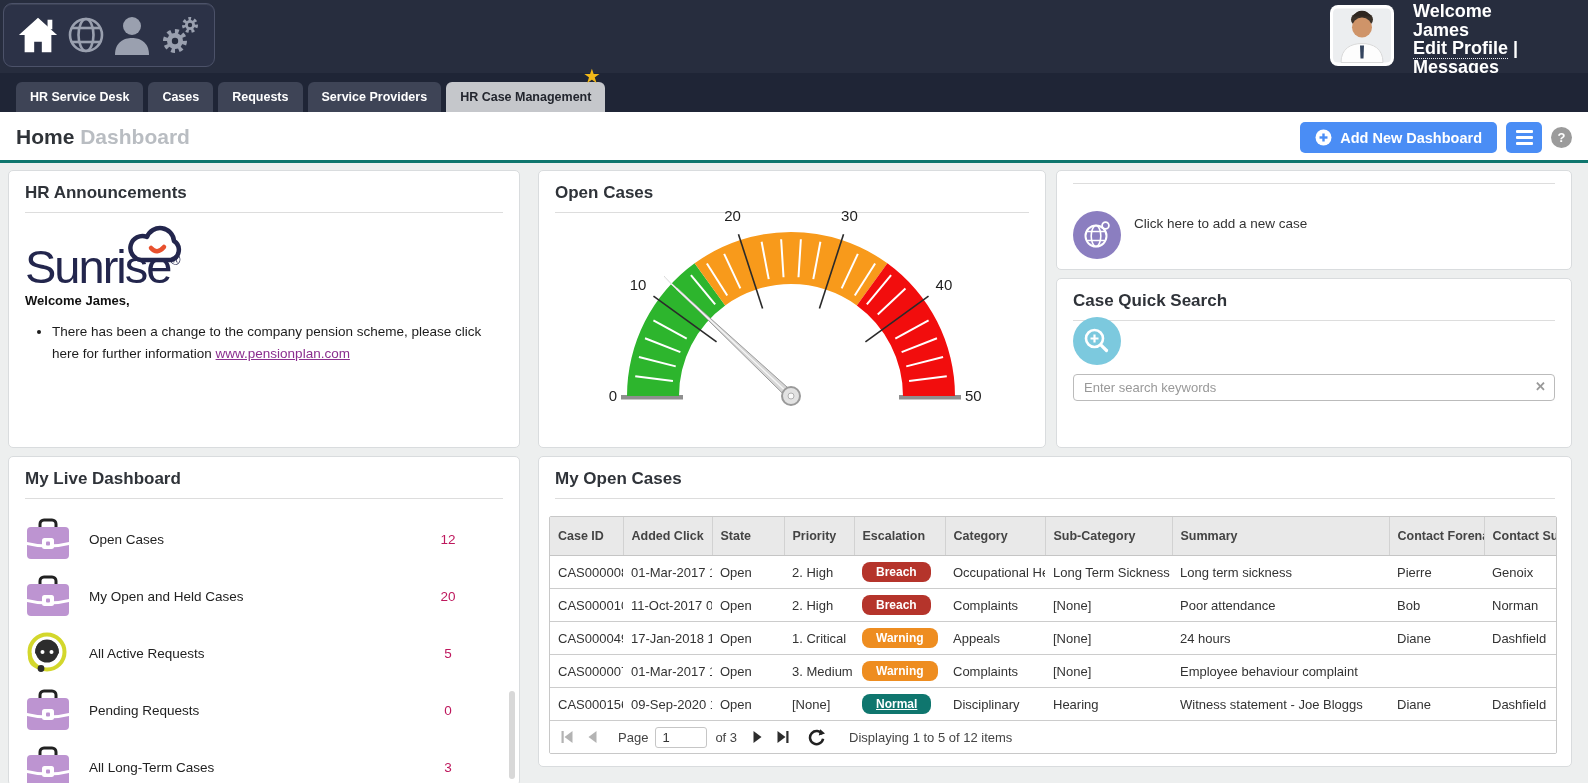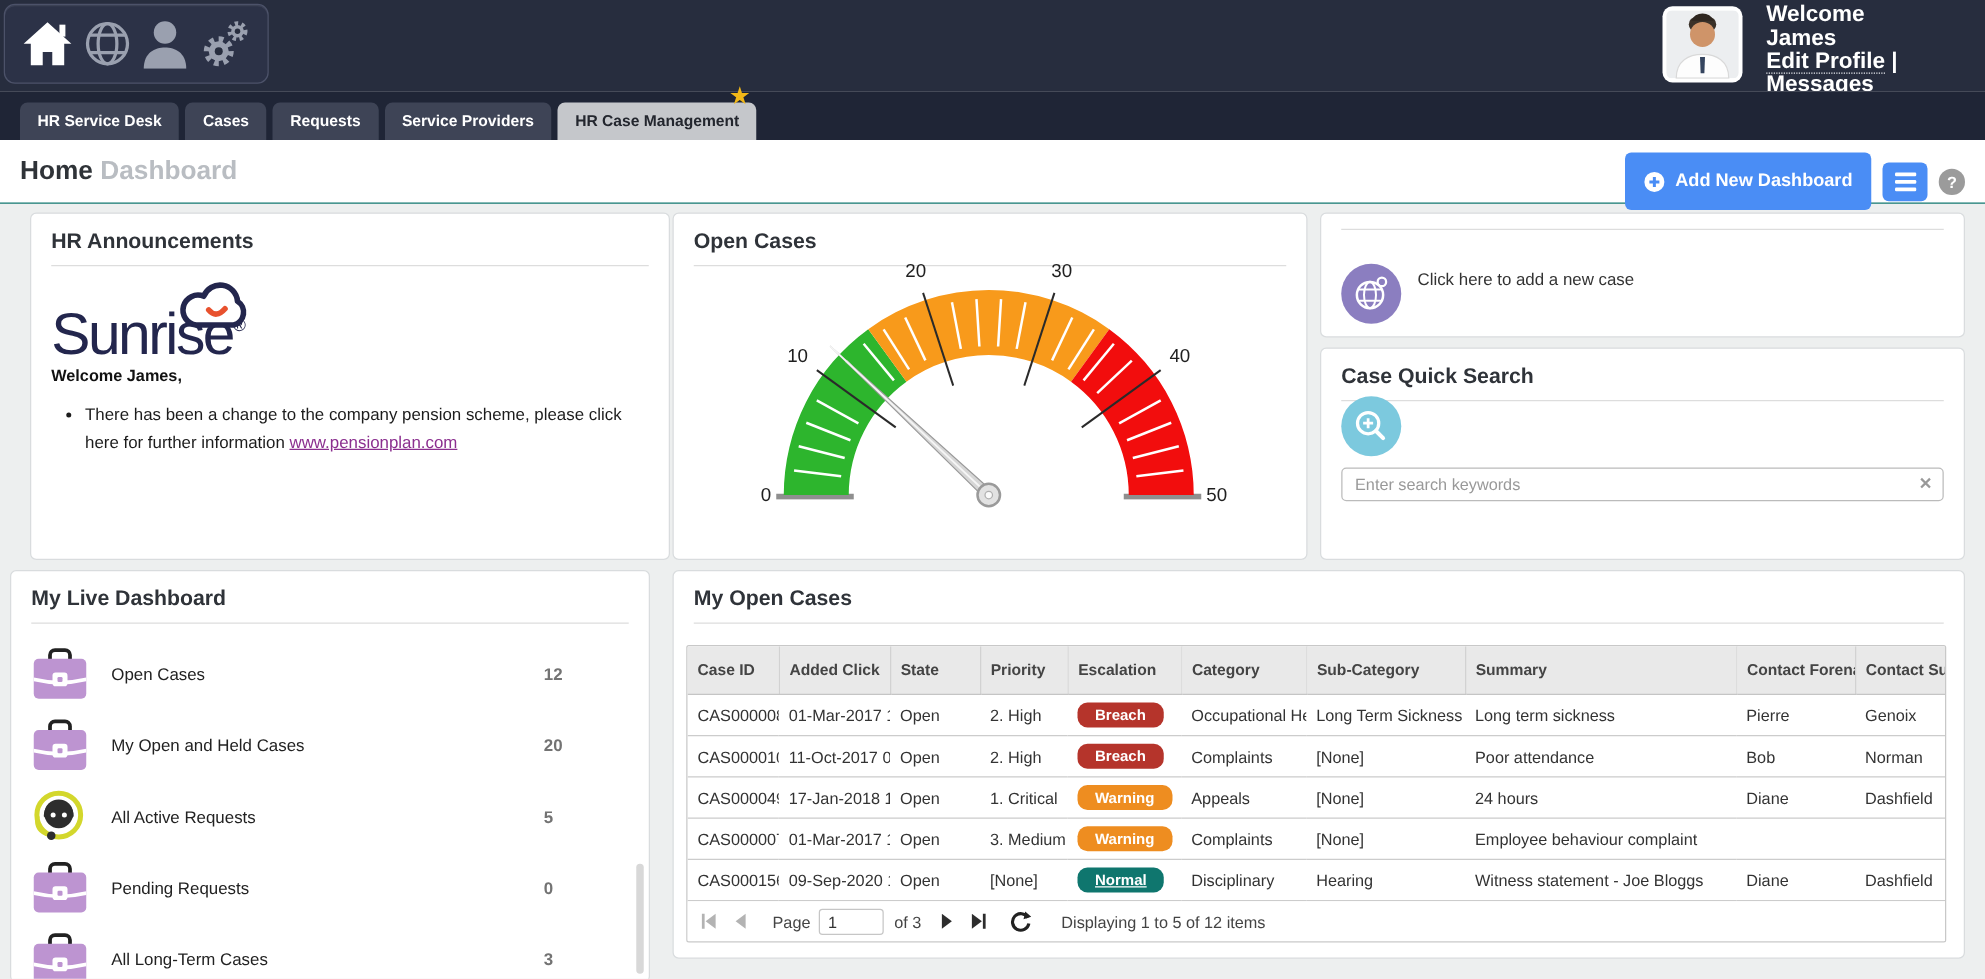--- a/index.html
+++ b/index.html
@@ -19,38 +19,38 @@
 
   
   .tabbar { position:absolute; left:0; top:73px; width:100%; height:39px; background:#1f2536;
             display:flex; align-items:flex-end; padding-left:16px; gap:5px; }
   .tab { position:relative; height:30px; line-height:30px; padding:0 14px; background:#3e4456; color:#fff;
          font-weight:bold; font-size:12.5px; border-radius:6px 6px 0 0; cursor:pointer; white-space:nowrap; }
   .tab.active { background:#c5c7cb; color:#23262e; }
   .tab-star { position:absolute; top:-14px; right:6px; font-size:17px; color:#f2b818; line-height:1; }
 
   
-  .titlebar { position:absolute; left:0; top:112px; width:100%; height:51px; background:#fff; border-bottom:1px solid #0f766e; }
+  .titlebar { position:absolute; left:0; top:112px; width:100%; height:51px; background:#fff; border-bottom:3px solid #0f766e; }
   .page-title { position:absolute; left:16px; top:13px; font-size:21px; font-weight:bold; color:#2f3338; }
   .page-title .secondary { color:#b9bdc2; }
   .header-actions { position:absolute; right:16px; top:10px; display:flex; align-items:center; gap:9px; }
-  .btn-add { height:46px; background:#4a8df5; color:#fff; font-weight:bold; font-size:14.5px; border:none;
+  .btn-add { height:31px; background:#4a8df5; color:#fff; font-weight:bold; font-size:14.5px; border:none;
              border-radius:5px; padding:4px 15px; display:flex; align-items:center; gap:8px; cursor:pointer;
              font-family:"Liberation Sans", sans-serif; }
   .btn-menu { width:36px; height:31px; background:#4a8df5; border:none; border-radius:5px; display:flex;
               flex-direction:column; align-items:center; justify-content:center; gap:3px; cursor:pointer; }
   .btn-menu span { width:17px; height:3px; background:#fff; border-radius:1px; }
   .help-icon { width:21px; height:21px; border-radius:50%; background:#9b9b9b; color:#fff; font-weight:bold;
                font-size:13px; display:flex; align-items:center; justify-content:center; cursor:pointer; }
 
   
   .panel { position:absolute; background:#fff; border:1px solid #d9dcde; border-radius:5px; padding:12px 16px; overflow:hidden; }
   .panel h2 { font-size:17px; font-weight:bold; color:#2f3339; margin-bottom:9px; }
   .rule { height:1px; background:#ddd; }
-  .p-announce { left:24px;  top:170px; width:512px; height:278px; }
+  .p-announce { left:8px;  top:170px; width:512px; height:278px; }
   .p-gauge    { left:538px; top:170px; width:508px; height:278px; }
   .p-addcase  { left:1056px; top:170px; width:516px; height:100px; }
   .p-search   { left:1056px; top:278px; width:516px; height:170px; }
   .p-live     { left:8px;  top:456px; width:512px; height:330px; }
   .p-table    { left:538px; top:456px; width:1034px; height:311px; }
 
   
   .logo-wrap { position:relative; margin-top:30px; width:240px; }
   .logo-cloud { position:absolute; left:99px; top:-26px; }
   .logo-text { font-size:47px; color:#23264d; letter-spacing:-2px; line-height:1; }
@@ -73,21 +73,21 @@
   .search-box input { width:100%; height:100%; border:1px solid #bbb; border-radius:4px; padding:0 28px 0 10px;
                       font-size:13px; color:#555; font-family:"Liberation Sans", sans-serif; }
   .search-box input::placeholder { color:#999; }
   .search-clear { position:absolute; right:9px; top:5px; color:#999; font-size:13px; font-weight:bold; cursor:pointer; }
 
   
   .live-list { margin-top:12px; padding-right:42px; }
   .live-item { height:57px; display:flex; align-items:center; cursor:pointer; }
   .live-icon { width:48px; margin-right:16px; display:flex; align-items:center; }
   .live-label { flex:1; font-size:13.5px; color:#222; }
-  .live-value { min-width:26px; text-align:left; font-weight:bold; font-size:13.5px; color:#737373; }
+  .live-value { min-width:26px; text-align:center; font-weight:normal; font-size:13.5px; color:#be185d; }
   .live-scroll { position:absolute; right:4px; bottom:6px; width:6px; height:88px; background:#d8d8d8; border-radius:3px; }
 
   
   .table-wrap { position:absolute; left:10px; top:59px; width:1008px; border:1px solid #c8c8c8; border-radius:2px; overflow:hidden; background:#fff; }
   table { border-collapse:collapse; table-layout:fixed; width:1024px; }
   th { height:30px; background:#e9e9e9; border-right:1px solid #d2d2d2; border-bottom:1px solid #c5c5c5;
        text-align:left; padding:12px 8px; font-size:12.5px; color:#444; white-space:nowrap; overflow:hidden; }
   td { height:33px; border-bottom:1px solid #ccc; padding:0 8px; font-size:13px; color:#333; white-space:nowrap; overflow:hidden; }
   tbody tr { cursor:pointer; }
   .badge { display:inline-block; min-width:60px; text-align:center; padding:3px 14px; border-radius:8px;

